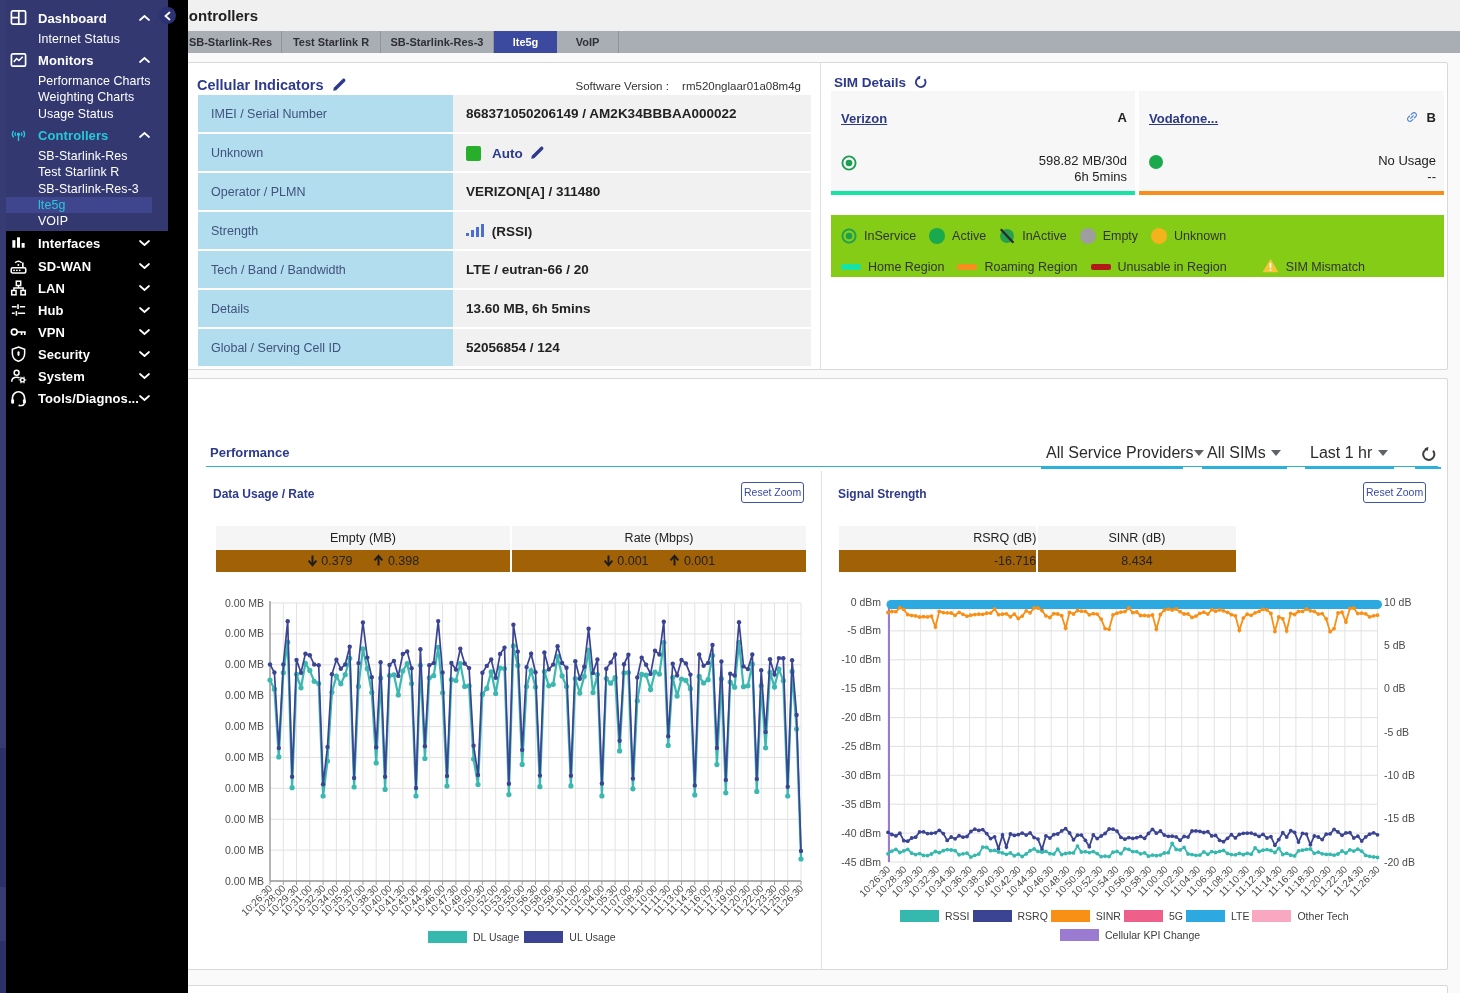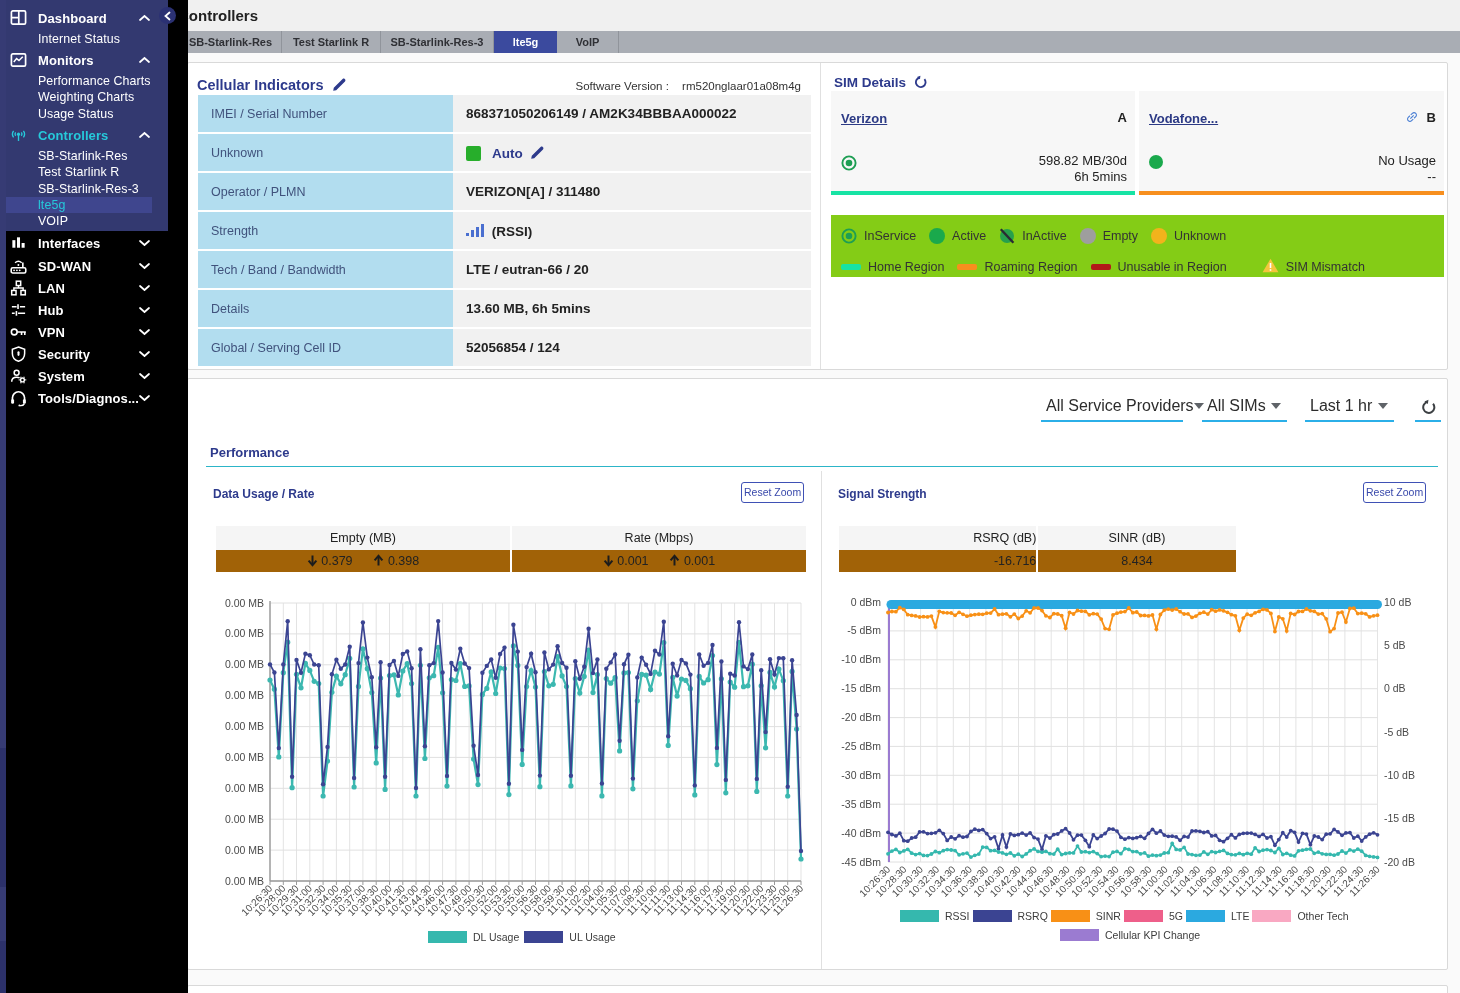--- a/index.html
+++ b/index.html
@@ -368,21 +368,21 @@
 <div class="card" id="card2">
 <div class="filters">
   <div class="fselect" style="width:142px;">
           <span style="margin-left:5px;">All Service Providers</span>
           <span class="arr" style="margin-right:6px;"></span>
         </div>
   <div class="fselect" style="width:85px;margin-left:19px;">
           <span style="margin-left:5px;">All SIMs</span>
           <span class="arr" style="margin-right:6px;"></span>
         </div>
-  <div class="fselect" style="width:89px;margin-left:18px;">
+  <div class="fselect" style="width:89px;margin-left:18px;margin-top:47px;">
           <span style="margin-left:5px;">Last 1 hr</span>
           <span class="arr" style="margin-right:6px;"></span>
         </div>
   <div style="width:26px;margin-left:21px;border-bottom:2px solid #2bafe8;height:30px;display:flex;align-items:center;justify-content:center;">
           <svg width="15" height="15" viewBox="0 0 13.5 13.5">
             <path d="M10.83 4.29 A5 5 0 1 1 6.13 2.58" fill="none" stroke="#3c4043" stroke-width="1.8"></path>
             <path d="M3.1 2.2 L6.7 0.7 L6.2 4.5 Z" fill="#3c4043"></path>
           </svg>
         </div>
 </div>

